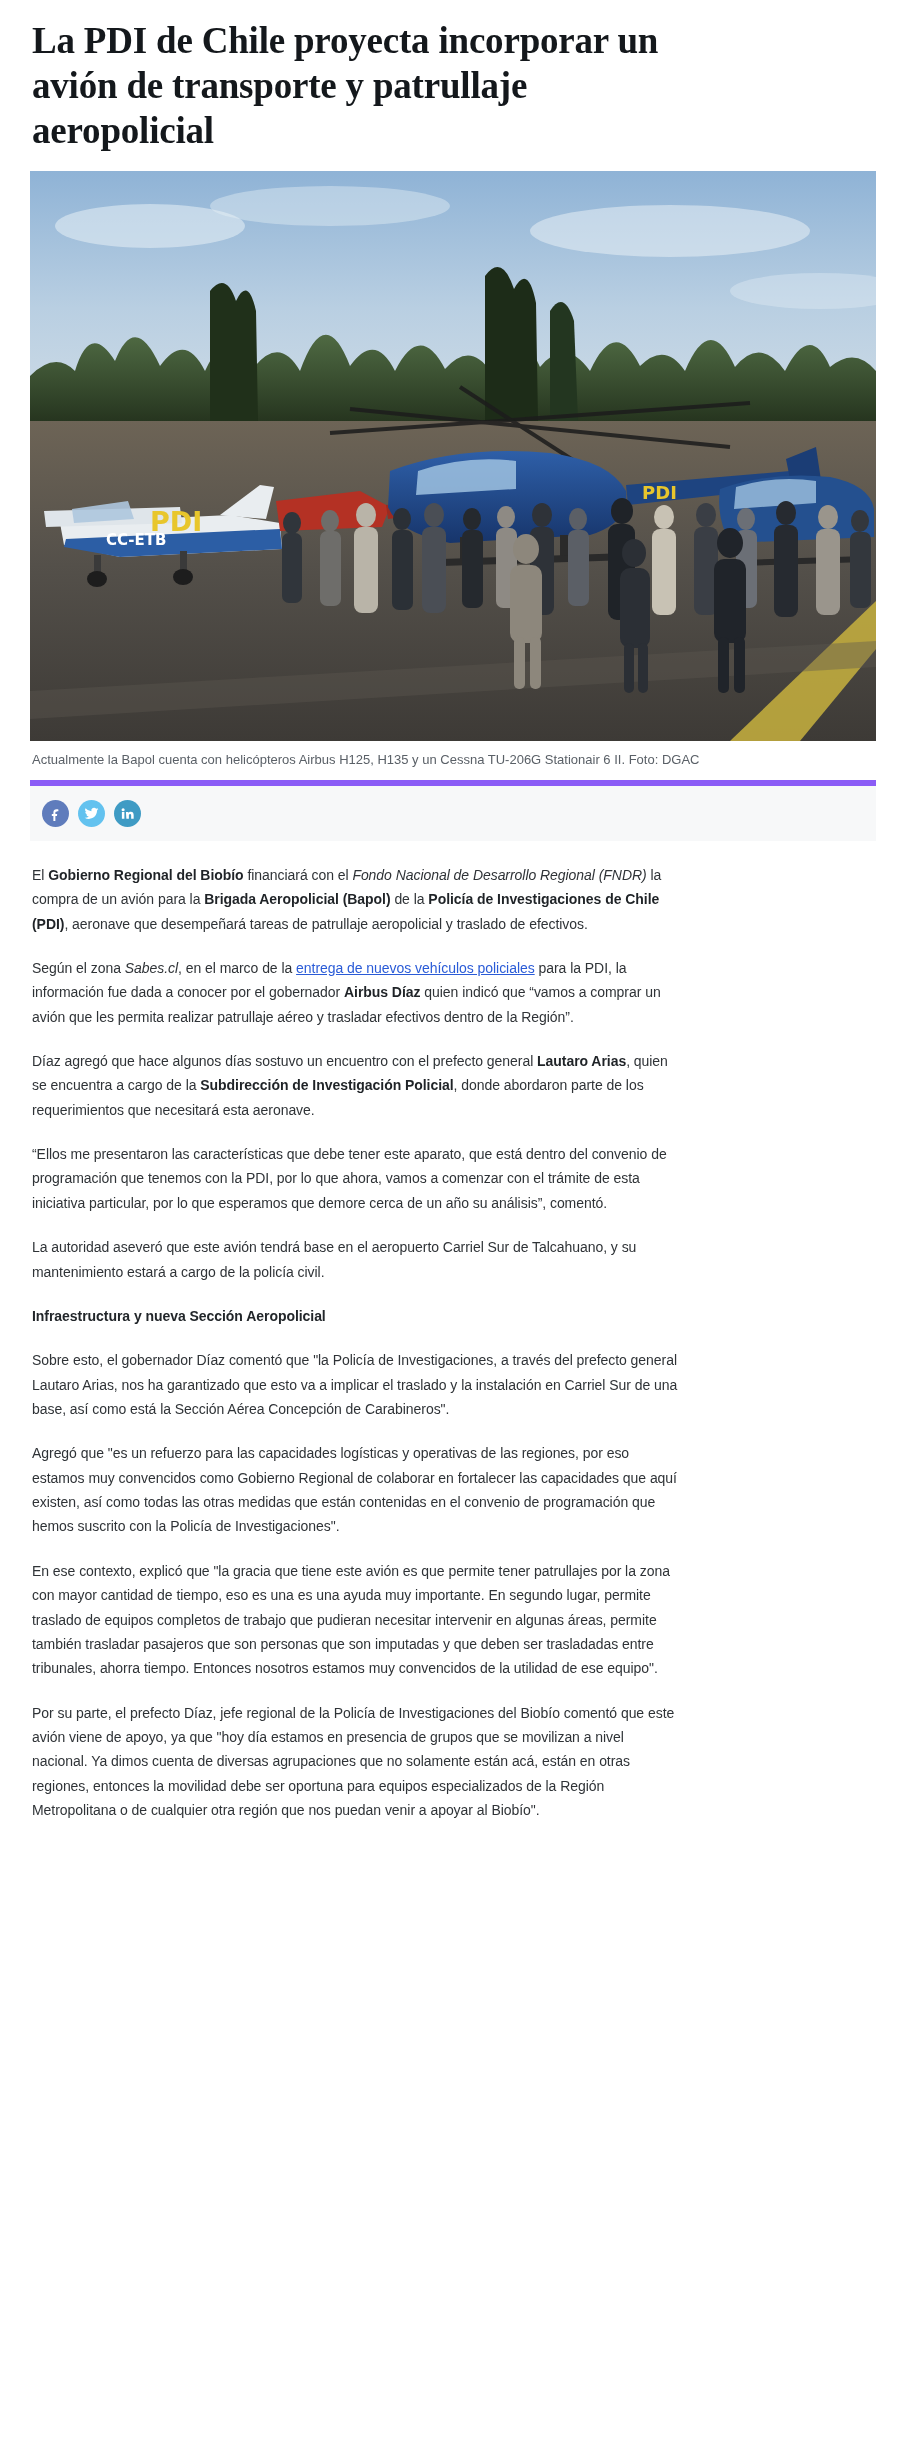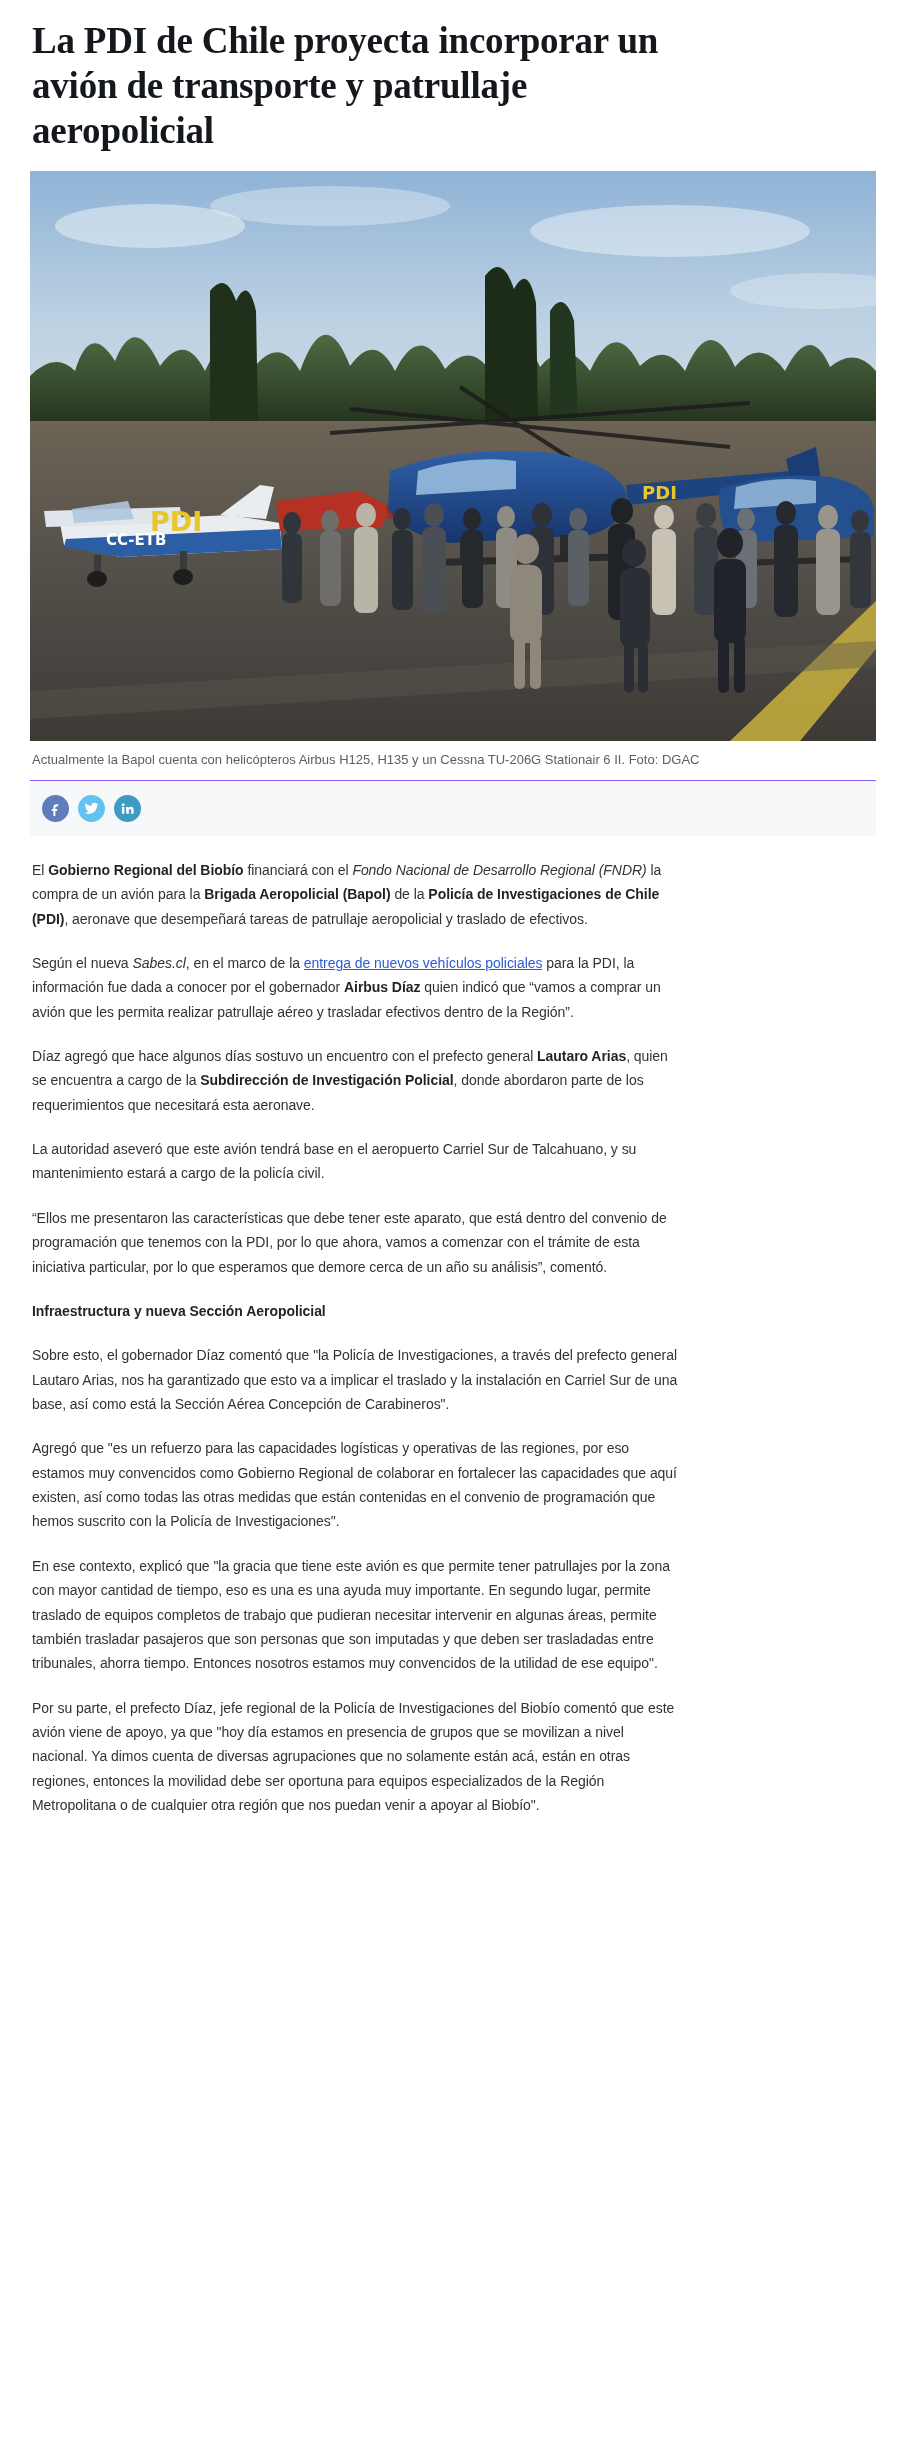--- a/index.html
+++ b/index.html
@@ -54,21 +54,21 @@
     background: #4a4334;
   }
   .hero svg { display:block; width:100%; height:100%; }
 
   .caption {
     font-family: "Liberation Sans", sans-serif;
     font-size: 13px;
     line-height: 1.5;
     color: #5a6067;
     padding: 9px 2px 10px 2px;
-    border-bottom: 1px solid #8b5cf6;
+    border-bottom: 6px solid #8b5cf6;
   }
 
   
   .byline-bar {
     display: flex;
     align-items: center;
     justify-content: space-between;
     background: #f7f8f9;
     padding: 14px 14px 14px 12px;
     margin-top: 0;
@@ -331,27 +331,27 @@
             </svg>
         </span>
       </div>
     </div>
   </div>
 
   <div class="body">
 
     <p><span>El </span><b>Gobierno Regional del Biobío</b><span> financiará con el </span><i>Fondo Nacional de Desarrollo Regional (FNDR)</i><span> la compra de un avión para la </span><b>Brigada Aeropolicial (Bapol)</b><span> de la </span><b>Policía de Investigaciones de Chile (PDI)</b><span>, aeronave que desempeñará tareas de patrullaje aeropolicial y traslado de efectivos.</span></p>
 
-    <p><span>Según el nueva </span><i>Sabes.cl</i><span>, en el marco de la </span><a href="#">entrega de nuevos vehículos policiales</a><span> para la PDI, la información fue dada a conocer por el gobernador </span><b>Airbus Díaz</b><span> quien indicó que “vamos a comprar un avión que les permita realizar patrullaje aéreo y trasladar efectivos dentro de la Región”.</span></p>
+    <p><span>Según el zona </span><i>Sabes.cl</i><span>, en el marco de la </span><a href="#">entrega de nuevos vehículos policiales</a><span> para la PDI, la información fue dada a conocer por el gobernador </span><b>Airbus Díaz</b><span> quien indicó que “vamos a comprar un avión que les permita realizar patrullaje aéreo y trasladar efectivos dentro de la Región”.</span></p>
 
     <p><span>Díaz agregó que hace algunos días sostuvo un encuentro con el prefecto general </span><b>Lautaro Arias</b><span>, quien se encuentra a cargo de la </span><b>Subdirección de Investigación Policial</b><span>, donde abordaron parte de los requerimientos que necesitará esta aeronave.</span></p>
 
+    <p>“Ellos me presentaron las características que debe tener este aparato, que está dentro del convenio de programación que tenemos con la PDI, por lo que ahora, vamos a comenzar con el trámite de esta iniciativa particular, por lo que esperamos que demore cerca de un año su análisis”, comentó.</p>
+
     <p>La autoridad aseveró que este avión tendrá base en el aeropuerto Carriel Sur de Talcahuano, y su mantenimiento estará a cargo de la policía civil.</p>
-
-    <p>“Ellos me presentaron las características que debe tener este aparato, que está dentro del convenio de programación que tenemos con la PDI, por lo que ahora, vamos a comenzar con el trámite de esta iniciativa particular, por lo que esperamos que demore cerca de un año su análisis”, comentó.</p>
 
     <p class="sub-section">Infraestructura y nueva Sección Aeropolicial</p>
 
 
     <p>Sobre esto, el gobernador Díaz comentó que "la Policía de Investigaciones, a través del prefecto general Lautaro Arias, nos ha garantizado que esto va a implicar el traslado y la instalación en Carriel Sur de una base, así como está la Sección Aérea  Concepción de Carabineros".</p>
 
     <p>Agregó que "es un refuerzo para las capacidades logísticas y operativas de las regiones, por eso estamos muy convencidos como Gobierno Regional de colaborar en fortalecer las capacidades que aquí existen, así como todas las otras medidas que están contenidas en el convenio de programación que hemos suscrito con la Policía de Investigaciones".</p>
 
     <p>En ese contexto, explicó que "la gracia que tiene este avión es que permite tener patrullajes por la zona con mayor cantidad de tiempo, eso es una es una ayuda muy importante. En segundo lugar, permite traslado de equipos completos de trabajo que pudieran necesitar intervenir en algunas áreas, permite también trasladar pasajeros que son personas que son imputadas y que deben ser trasladadas entre tribunales, ahorra tiempo. Entonces nosotros estamos muy convencidos de la utilidad de ese equipo".</p>
 

